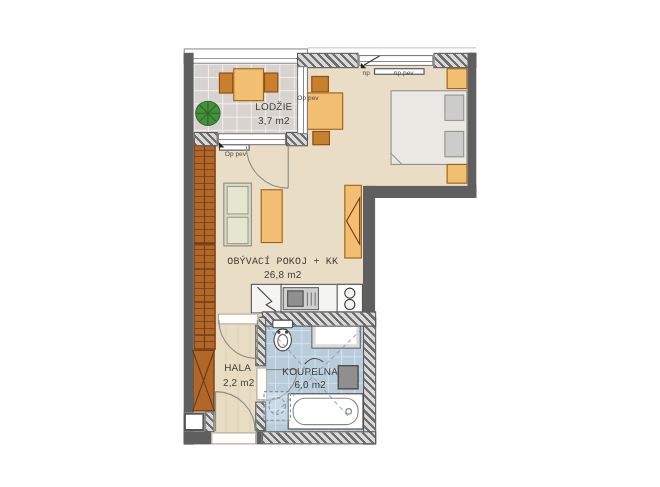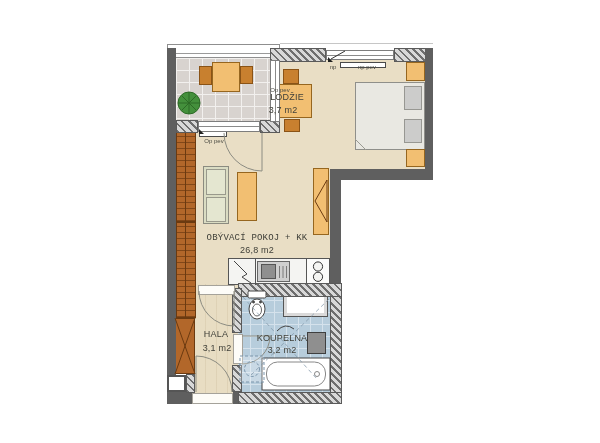--- a/index.html
+++ b/index.html
@@ -188,30 +188,30 @@
       <path d="M189,92 V114 M178,103 H200 M181.9,95.9 L196.1,110.1 M196.1,95.9 L181.9,110.1" stroke="#2d6a26" stroke-width="1" fill="none"></path>
     </g>
 
     <g fill="#222" stroke="none">
       <polygon points="328,62 328,57 333,62"></polygon>
       <polygon points="199,134 199,129 204,134"></polygon>
     </g>
     <path d="M331,59 L345,51" stroke="#333" stroke-width="1" fill="none"></path>
   </svg>
 
-  <span class="lbl" style="left:249px;top:97px;margin-left:38px;">LODŽIE</span>
-  <span class="lbl" style="left:249px;top:110px;margin-left:34px;">3,7 m2</span>
+  <span class="lbl" style="left:249px;top:97px;">LODŽIE</span>
+  <span class="lbl" style="left:249px;top:110px;">3,7 m2</span>
 
   <span class="lbl" style="left:257px;top:238px;font-family:Liberation Mono, monospace;">OBÝVACÍ POKOJ + KK</span>
   <span class="lbl" style="left:257px;top:250px;">26,8 m2</span>
 
   <span class="lbl" style="left:216px;top:334px;">HALA</span>
-  <span class="lbl" style="left:217px;top:348px;">3,1 m2</span>
+  <span class="lbl" style="left:217px;top:348px;">2,2 m2</span>
 
   <span class="lbl" style="left:282px;top:338px;">KOUPELNA</span>
-  <span class="lbl" style="left:282px;top:350px;">3,2 m2</span>
+  <span class="lbl" style="left:282px;top:350px;">6,0 m2</span>
 
   <span class="lbl-sm" style="left:333px;top:67px;">np</span>
   <span class="lbl-sm" style="left:367px;top:67px;">np pev</span>
   <span class="lbl-sm" style="left:214px;top:141px;">Op pev</span>
   <span class="lbl-sm" style="left:280px;top:90px;">Op pev</span>
 
 </div>
 
 </body></html>

